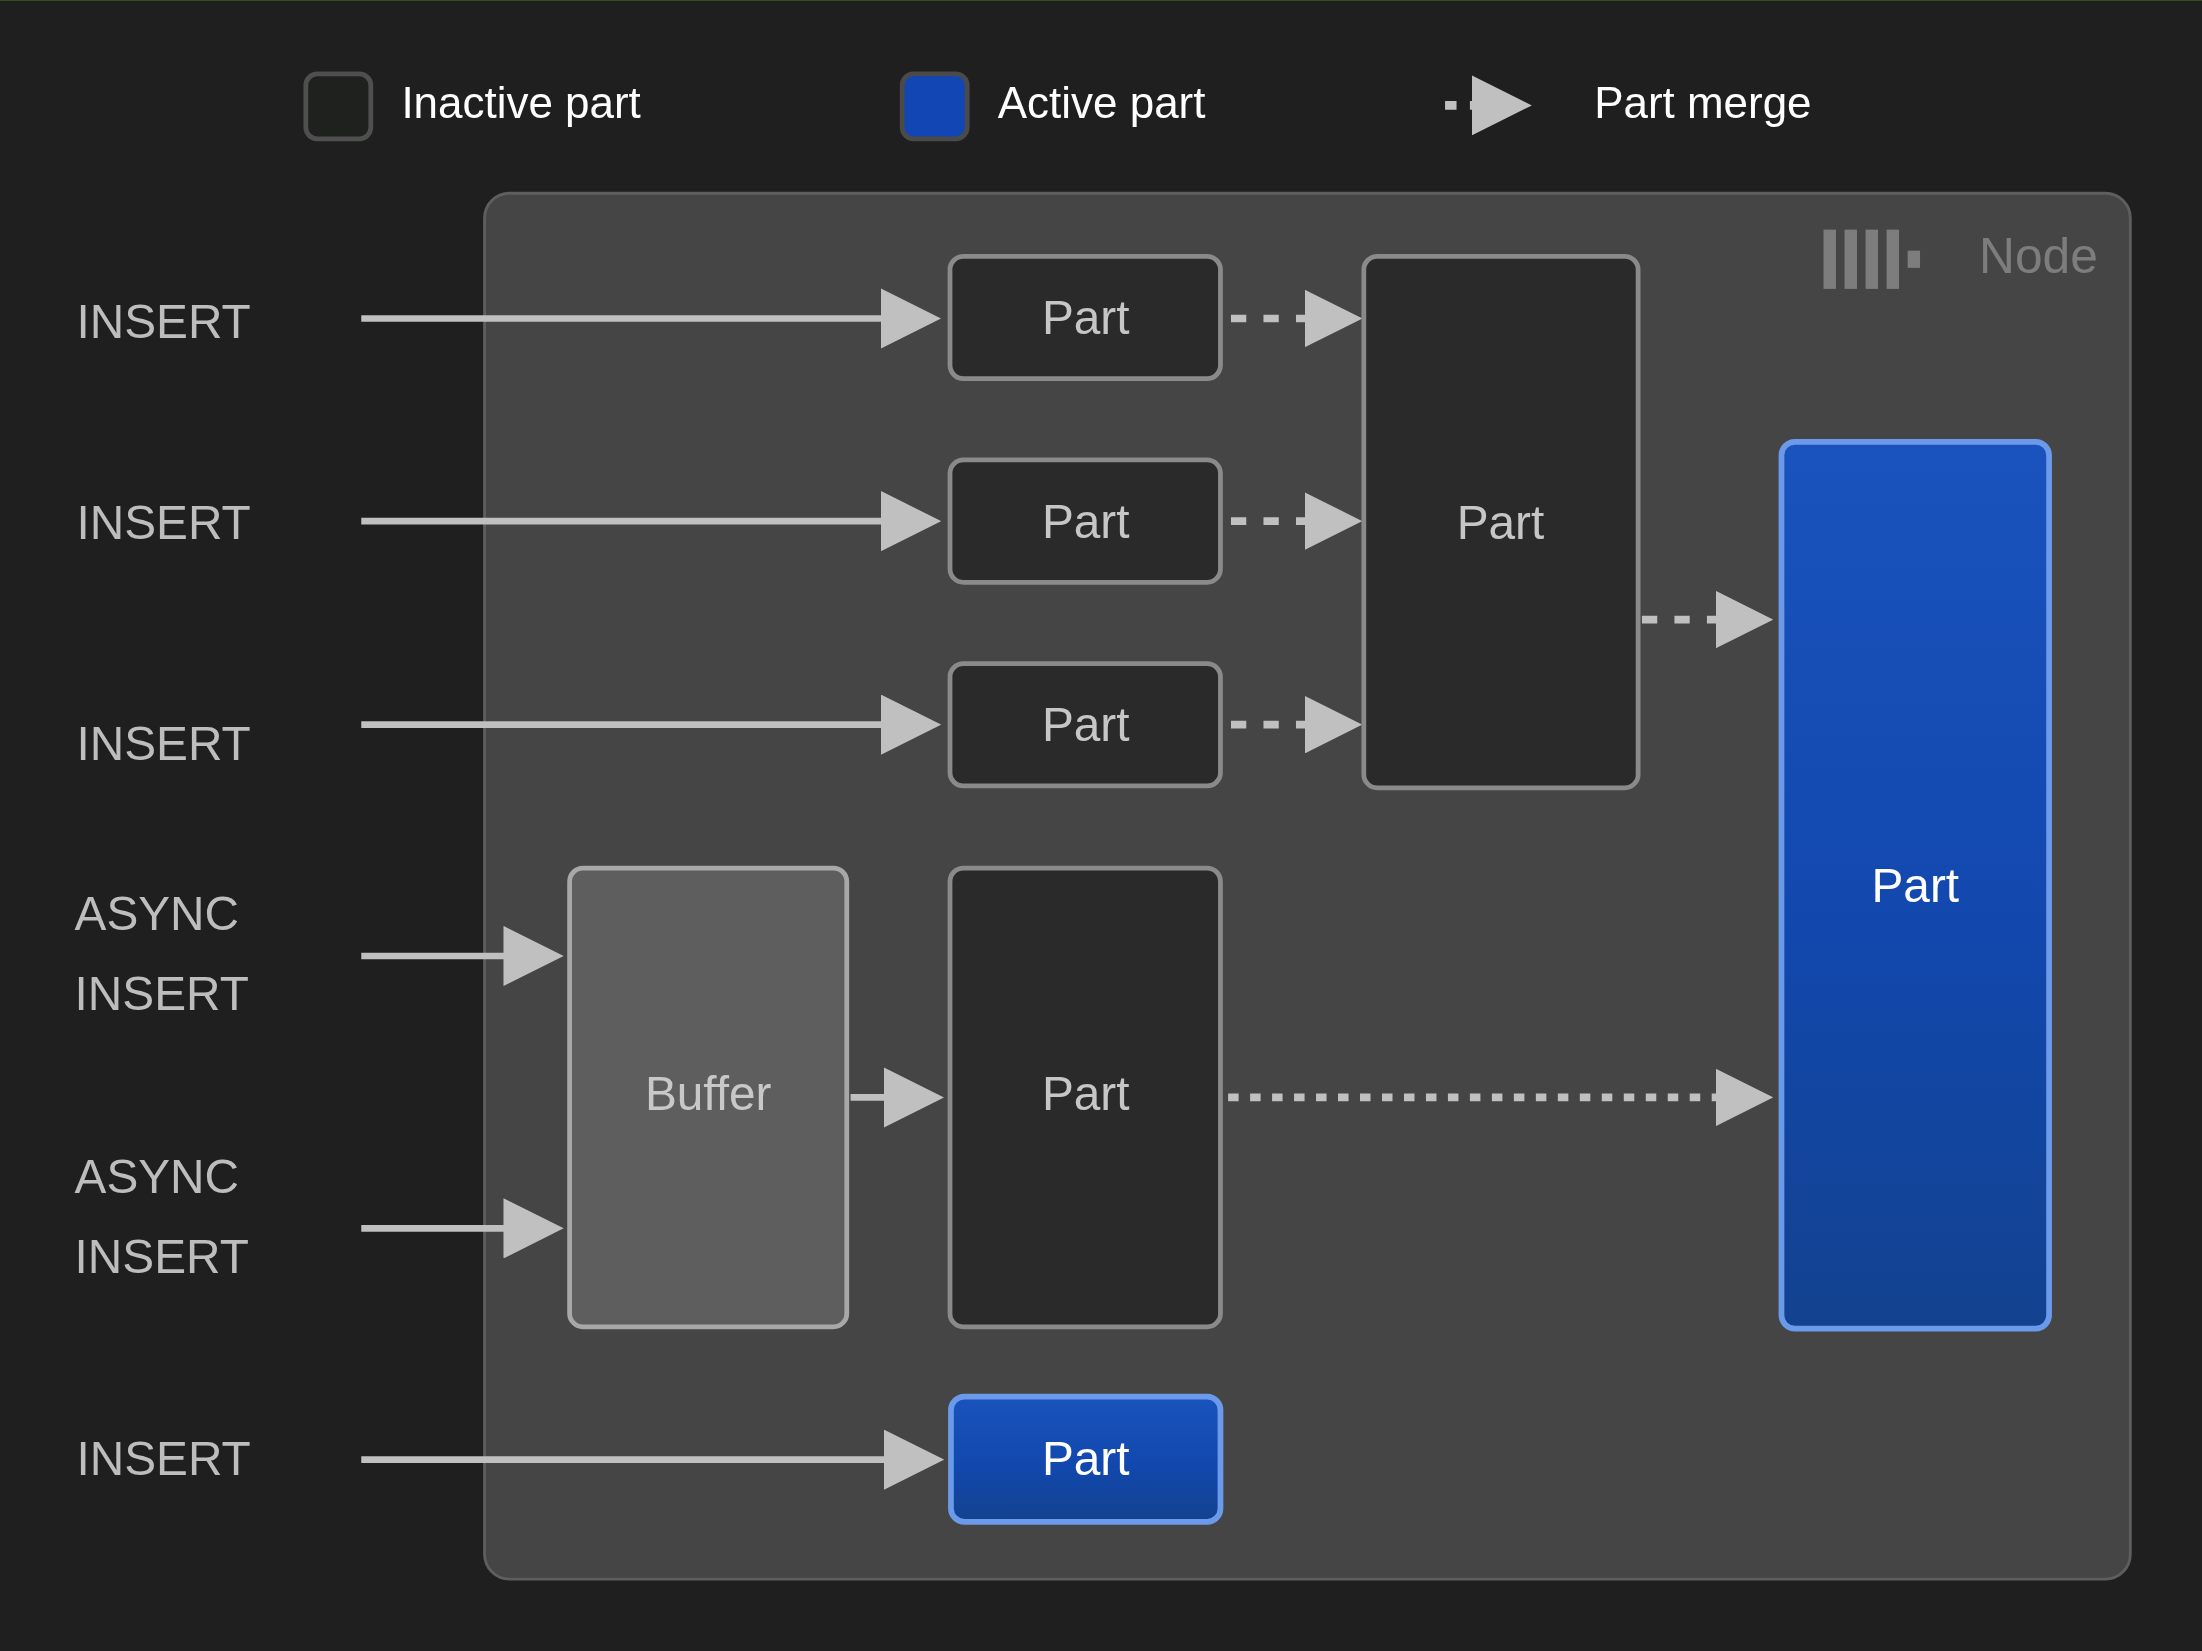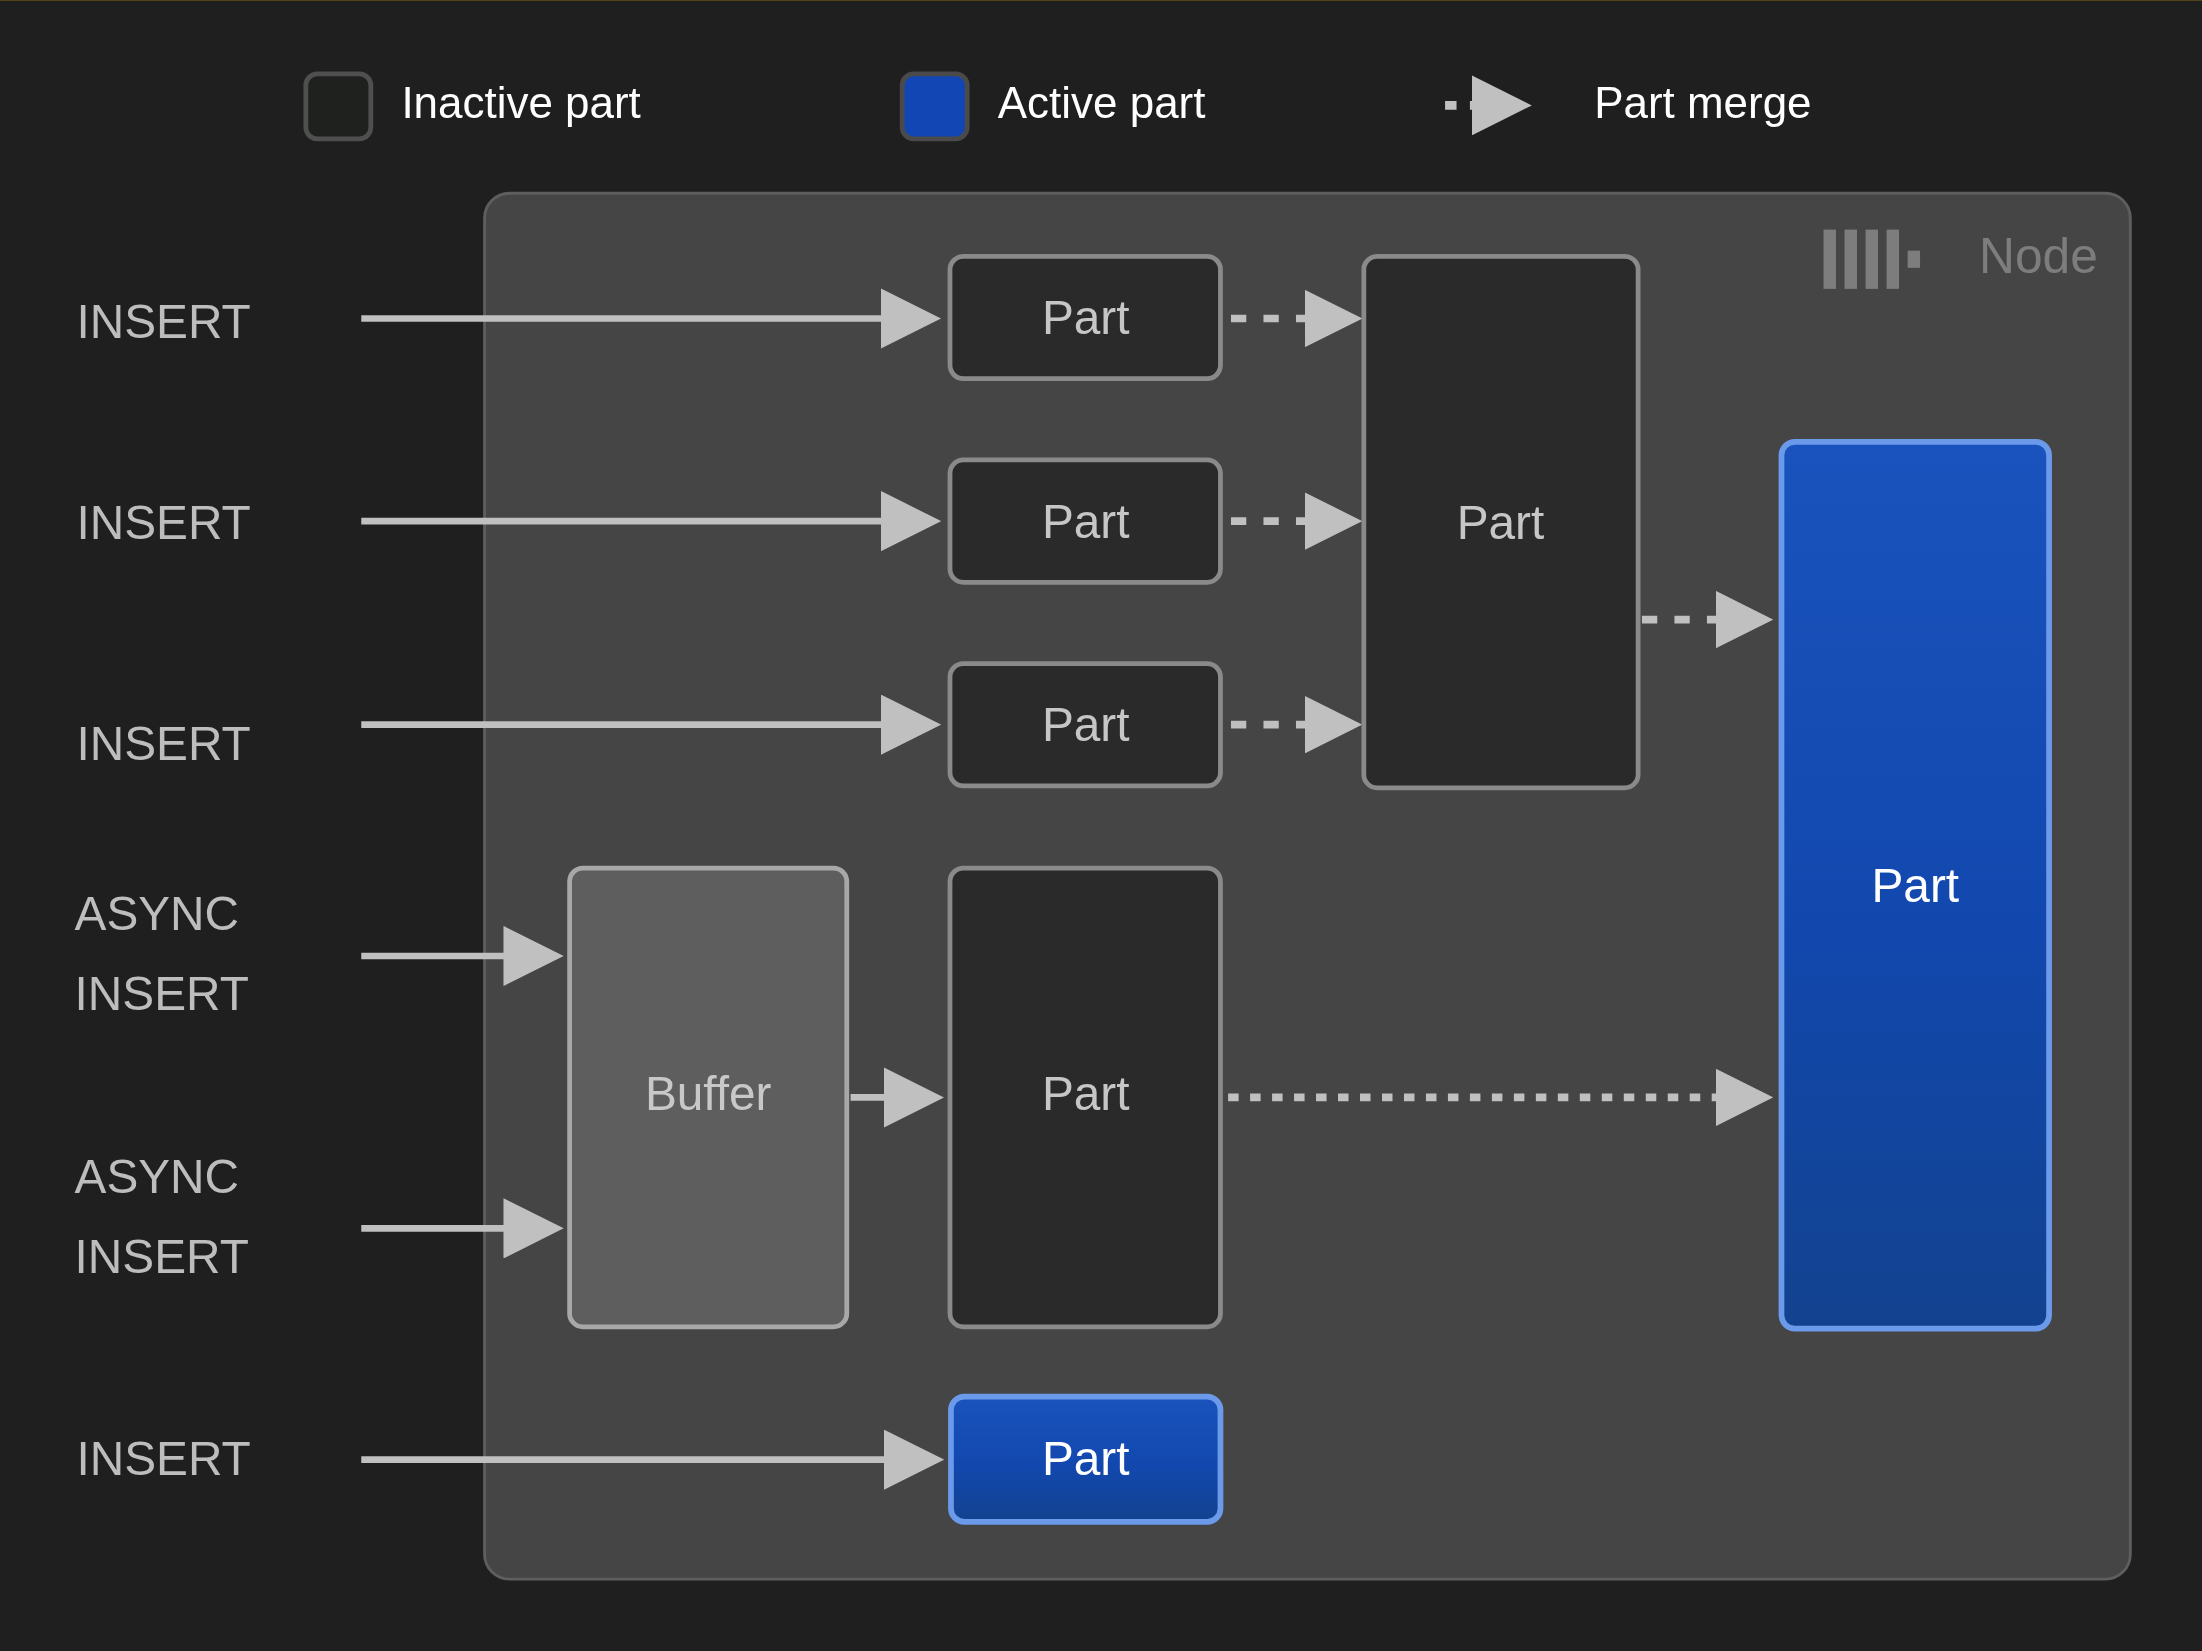--- a/index.html
+++ b/index.html
@@ -4,21 +4,21 @@
 <style>
   html, body {
     margin: 0;
     padding: 0;
     background: #1e1f1e;
   }
   #root {
     position: relative;
     width: 2202px;
     height: 1652px;
-    background: #eab308;
+    background: #84cc16;
     font-family: "Liberation Sans", sans-serif;
     overflow: hidden;
   }
   svg.canvas {
     position: absolute;
     top: 0;
     left: 0;
     width: 2202px;
     height: 1652px;
     display: block;

